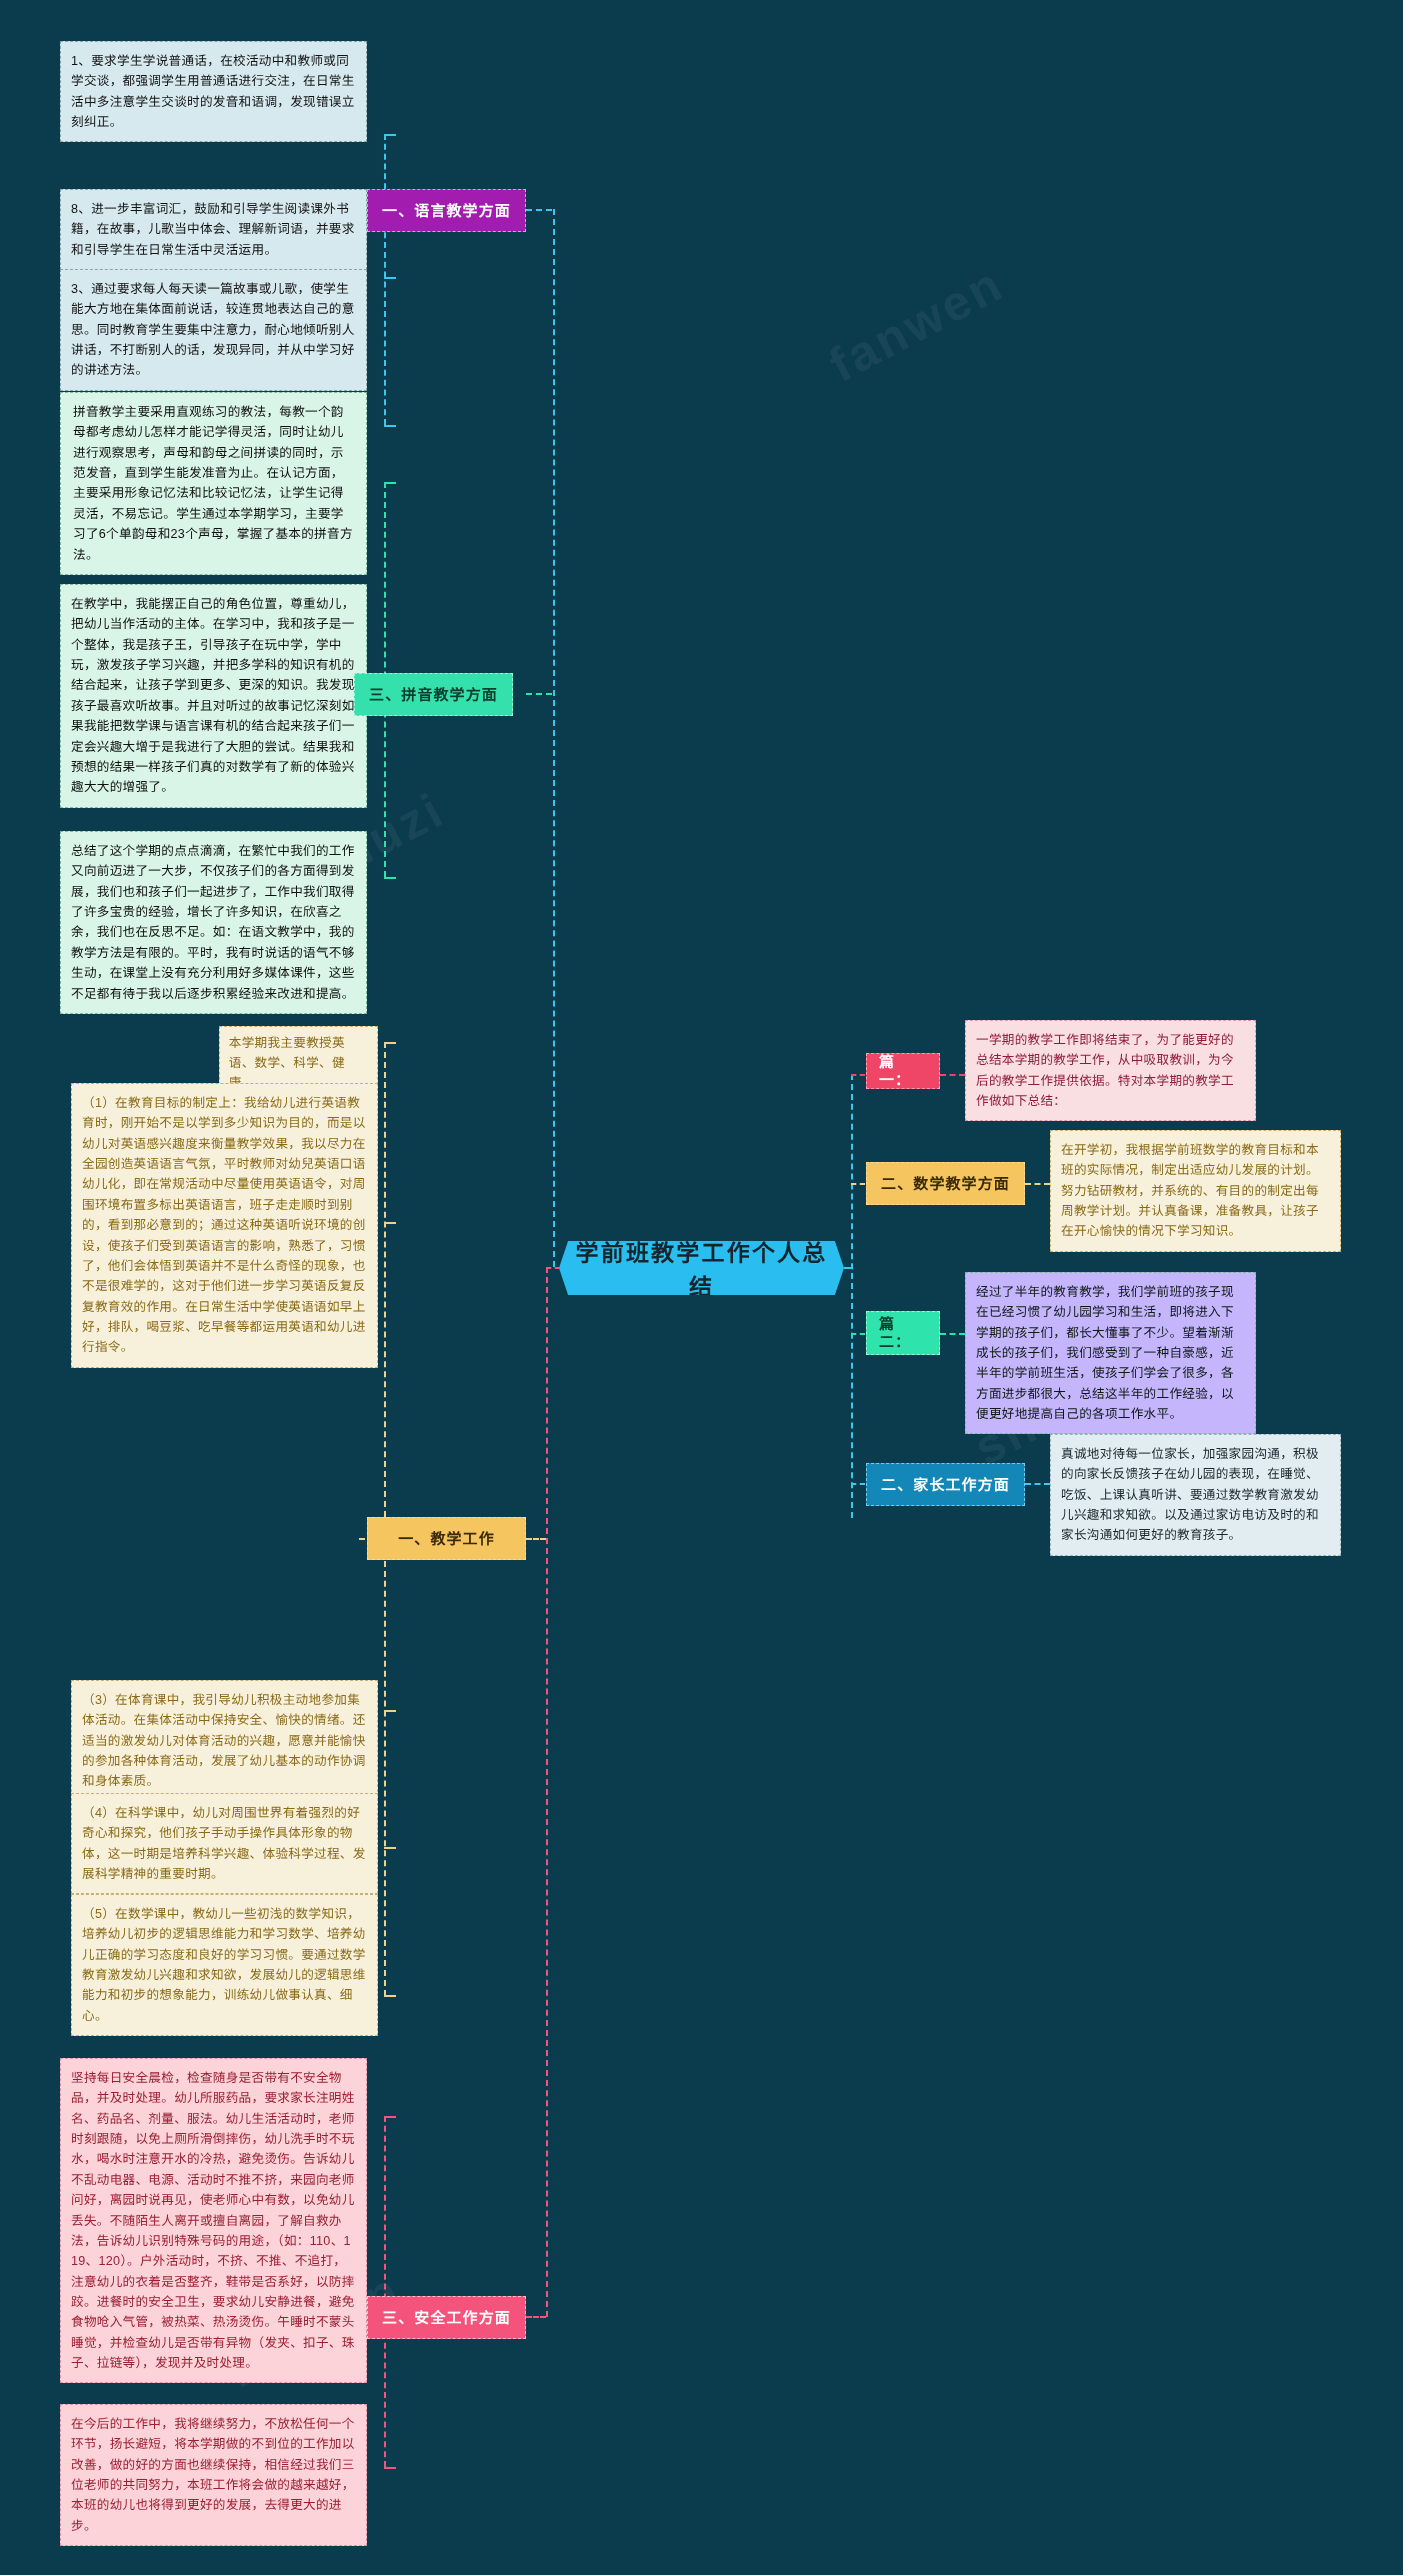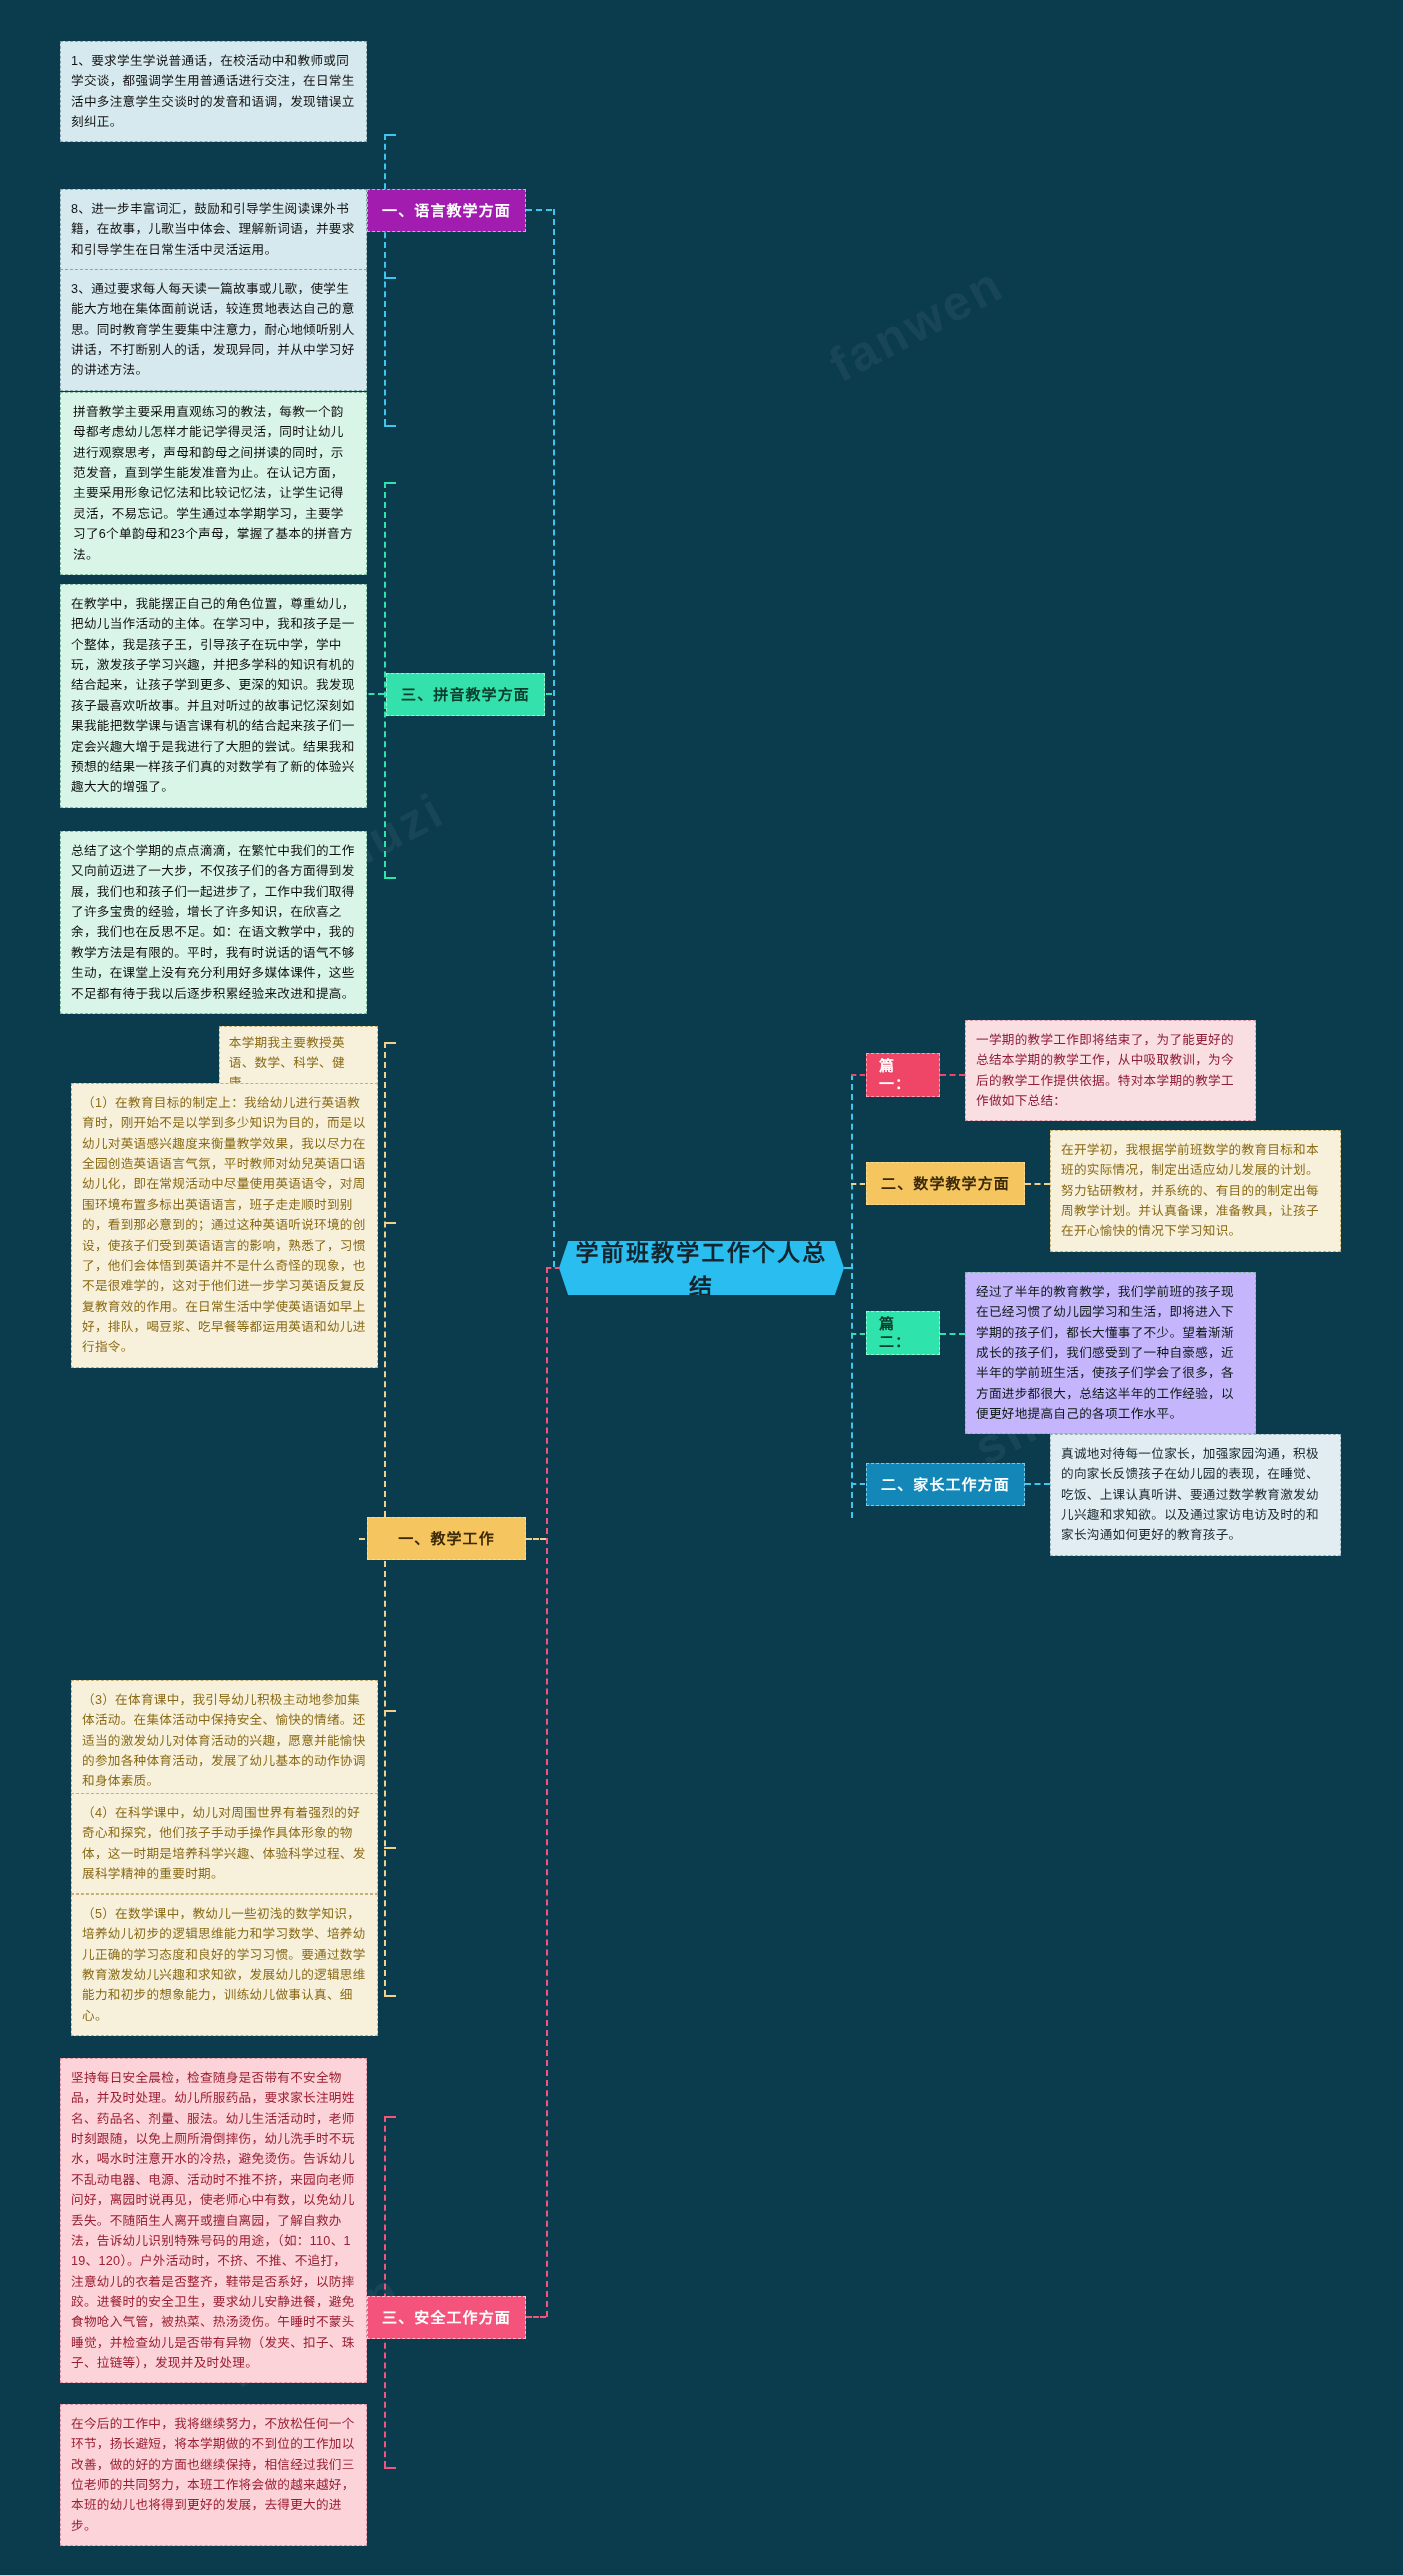--- a/index.html
+++ b/index.html
@@ -161,21 +161,21 @@
   <div class="conn h-line c-mint" style="left:384px; top:707px; width:12px;"></div>
   <div class="conn h-line c-mint" style="left:384px; top:877px; width:12px;"></div>
   <div class="conn h-line c-mint" style="left:359px; top:693px; width:25px;"></div>
 
   <div class="node leaf leaf-mint" style="left:60px; top:392px; width:307px;padding-left:12px;">拼音教学主要采用直观练习的教法，每教一个韵母都考虑幼儿怎样才能记学得灵活，同时让幼儿进行观察思考，声母和韵母之间拼读的同时，示范发音，直到学生能发准音为止。在认记方面，主要采用形象记忆法和比较记忆法，让学生记得灵活，不易忘记。学生通过本学期学习，主要学习了6个单韵母和23个声母，掌握了基本的拼音方法。</div>
 
   <div class="node leaf leaf-mint" style="left:60px; top:584px; width:307px;">在教学中，我能摆正自己的角色位置，尊重幼儿，把幼儿当作活动的主体。在学习中，我和孩子是一个整体，我是孩子王，引导孩子在玩中学，学中玩，激发孩子学习兴趣，并把多学科的知识有机的结合起来，让孩子学到更多、更深的知识。我发现孩子最喜欢听故事。并且对听过的故事记忆深刻如果我能把数学课与语言课有机的结合起来孩子们一定会兴趣大增于是我进行了大胆的尝试。结果我和预想的结果一样孩子们真的对数学有了新的体验兴趣大大的增强了。</div>
 
   <div class="node leaf leaf-mint" style="left:60px; top:831px; width:307px;">总结了这个学期的点点滴滴，在繁忙中我们的工作又向前迈进了一大步，不仅孩子们的各方面得到发展，我们也和孩子们一起进步了，工作中我们取得了许多宝贵的经验，增长了许多知识，在欣喜之余，我们也在反思不足。如：在语文教学中，我的教学方法是有限的。平时，我有时说话的语气不够生动，在课堂上没有充分利用好多媒体课件，这些不足都有待于我以后逐步积累经验来改进和提高。</div>
 
-  <div class="chip chip-mint" style="left:386px; top:673px; width:159px; height:43px;">三、拼音教学方面</div>
+  <div class="chip chip-mint" style="left:354px; top:673px; width:159px; height:43px;">三、拼音教学方面</div>
 
   <div class="conn v-line c-amber" style="left:384px; top:1042px; height:954px;"></div>
   <div class="conn h-line c-amber" style="left:384px; top:1042px; width:12px;"></div>
   <div class="conn h-line c-amber" style="left:384px; top:1222px; width:12px;"></div>
   <div class="conn h-line c-amber" style="left:384px; top:1535px; width:12px;"></div>
   <div class="conn h-line c-amber" style="left:384px; top:1710px; width:12px;"></div>
   <div class="conn h-line c-amber" style="left:384px; top:1847px; width:12px;"></div>
   <div class="conn h-line c-amber" style="left:384px; top:1995px; width:12px;"></div>
   <div class="conn h-line c-amber" style="left:359px; top:1538px; width:25px;"></div>
 
@@ -213,21 +213,21 @@
   <div class="conn h-line c-pink" style="left:526px; top:2316px; width:20px;"></div>
   <div class="conn h-line c-pink" style="left:546px; top:1267px; width:14.3px;"></div>
 
   <div class="conn v-line c-cyan" style="left:851px; top:1074px; height:444px;"></div>
   <div class="conn h-line c-cyan" style="left:844px; top:1267px; width:6.6px;"></div>
   <div class="conn h-line c-rose" style="left:851px; top:1074px; width:14.3px;"></div>
   <div class="conn h-line c-amber" style="left:851px; top:1183px; width:14.3px;"></div>
   <div class="conn h-line c-mint" style="left:851px; top:1333px; width:14.3px;"></div>
   <div class="conn h-line c-cyan" style="left:851px; top:1483px; width:14.3px;"></div>
 
-  <div class="chip chip-rose" style="left:866px; top:1053px; width:74px; height:44px;">篇一：</div>
+  <div class="chip chip-rose" style="left:866px; top:1053px; width:74px; height:36px;">篇一：</div>
   <div class="conn h-line c-rose" style="left:940px; top:1074px; width:25px;"></div>
   <div class="node leaf leaf-pinkpale" style="left:965px; top:1020px; width:291px;">一学期的教学工作即将结束了，为了能更好的总结本学期的教学工作，从中吸取教训，为今后的教学工作提供依据。特对本学期的教学工作做如下总结：</div>
 
   <div class="chip chip-amber" style="left:866px; top:1162px; width:159px; height:43px;">二、数学教学方面</div>
   <div class="conn h-line c-amber" style="left:1025px; top:1183px; width:25px;"></div>
   <div class="node leaf leaf-cream" style="left:1050px; top:1130px; width:291px;">在开学初，我根据学前班数学的教育目标和本班的实际情况，制定出适应幼儿发展的计划。努力钻研教材，并系统的、有目的的制定出每周教学计划。并认真备课，准备教具，让孩子在开心愉快的情况下学习知识。</div>
 
   <div class="chip chip-mint2" style="left:866px; top:1311px; width:74px; height:44px;">篇二：</div>
   <div class="conn h-line c-mint" style="left:940px; top:1333px; width:25px;"></div>
   <div class="node leaf leaf-mint2" style="left:965px; top:1272px; width:291px;">经过了半年的教育教学，我们学前班的孩子现在已经习惯了幼儿园学习和生活，即将进入下学期的孩子们，都长大懂事了不少。望着渐渐成长的孩子们，我们感受到了一种自豪感，近半年的学前班生活，使孩子们学会了很多，各方面进步都很大，总结这半年的工作经验，以便更好地提高自己的各项工作水平。</div>

